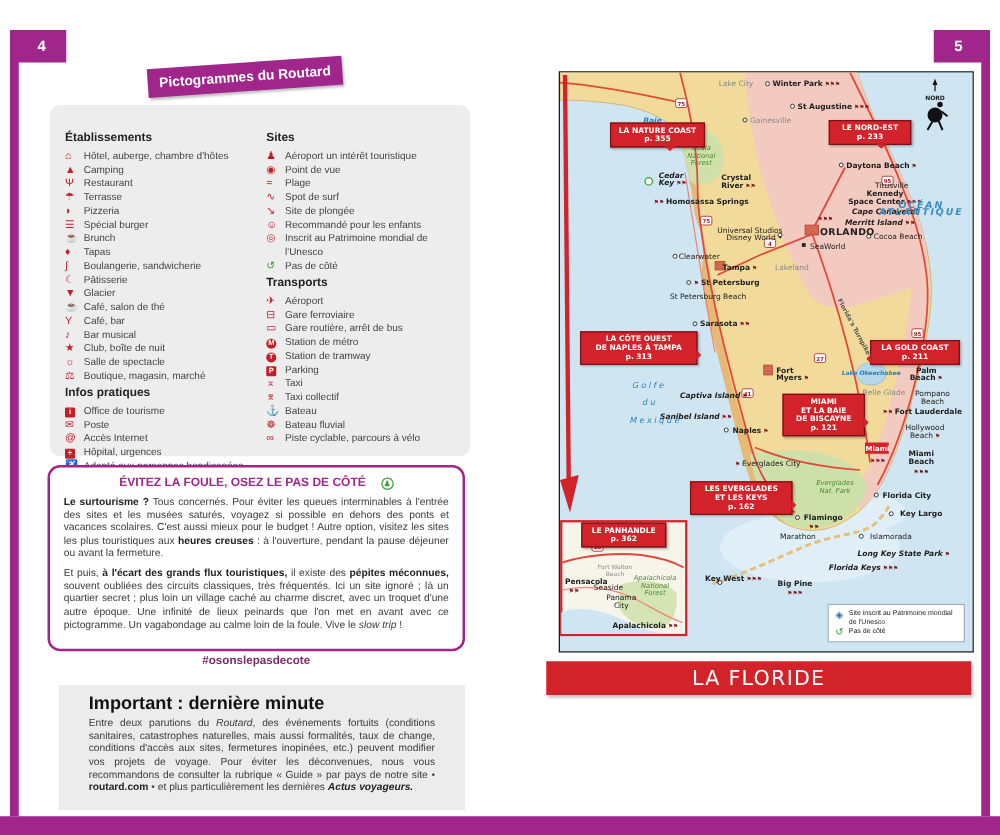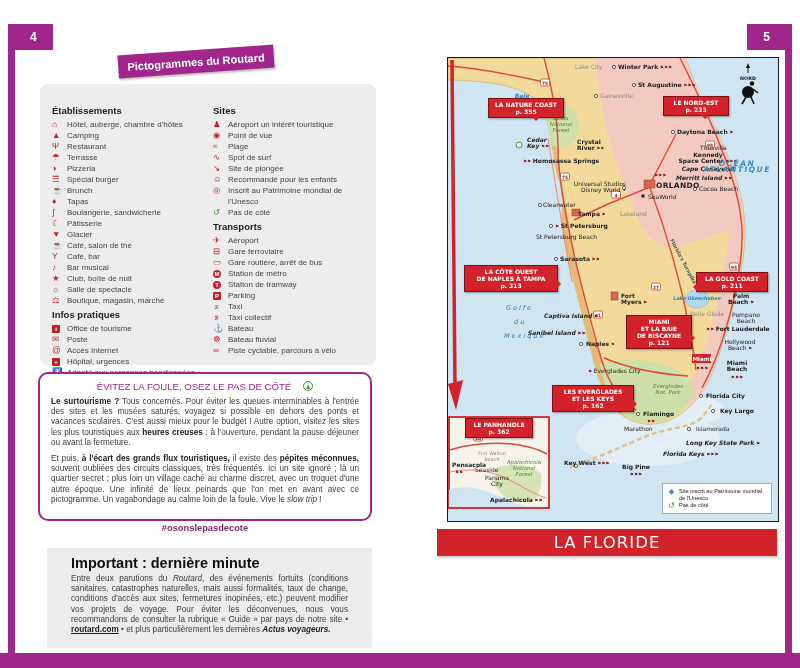--- a/index.html
+++ b/index.html
@@ -26,33 +26,33 @@
   .p-item{display:flex;align-items:flex-start;line-height:11px;font-size:8px;color:#444;}
   .p-ico{flex:0 0 15px;color:#c32026;font-size:8.5px;line-height:11px;text-align:left;}
   .p-lbl{flex:1;}
   .bdg{display:inline-block;width:8px;height:8px;background:#c32026;color:#fff;font-size:6px;
        line-height:8px;text-align:center;border-radius:1px;font-weight:bold;margin-top:1px;}
   .bdg.circle{border-radius:50%;}
 
   
   #avoid-box{position:absolute;left:38px;top:372px;width:334px;height:149px;background:#fff;
              border:2px solid #a0268c;border-radius:10px;padding:7px 11px;box-sizing:border-box;}
-  #avoid-title{display:flex;justify-content:center;align-items:flex-start;gap:12px;
-               color:#a0268c;font-weight:normal;font-size:9.6px;margin-bottom:5px;}
+  #avoid-title{display:flex;justify-content:center;align-items:center;gap:12px;
+               color:#a0268c;font-weight:bold;font-size:9.6px;margin-bottom:5px;}
   .pascote-ring{display:inline-flex;width:10px;height:10px;border:1.5px solid #3f9c35;border-radius:50%;
                 align-items:center;justify-content:center;font-size:6px;color:#3f9c35;box-sizing:border-box;}
   .body-text{font-size:8.2px;line-height:10.2px;text-align:justify;color:#3c3c3c;margin:0 0 6px 0;}
   .body-text b{color:#222;}
   #avoid-hashtag{text-align:center;font-weight:bold;font-size:9.3px;color:#7c2a6e;margin-top:18px;}
 
   
   #important-box{position:absolute;left:47px;top:548px;width:325px;height:100px;background:#ececec;
                  padding:7px 24px;box-sizing:border-box;}
   #important-title{font-weight:bold;font-size:14.5px;color:#111;margin:0 0 3px 0;}
-  .linkish{color:#a0268c;font-weight:bold;text-decoration:underline;}
+  .linkish{color:#a0268c;font-weight:bold;}
 
   
   #map-wrap{position:absolute;left:447px;top:57px;width:330px;height:463px;border:1px solid #1a1a1a;
             background:#cfe5f1;box-sizing:content-box;}
   #map-svg{position:absolute;left:0;top:0;width:330px;height:463px;}
   #map-svg text{font-family:"DejaVu Sans",sans-serif;fill:#1c1c1c;font-size:6px;}
   #map-svg .bold{font-weight:700;}
   #map-svg .italic{font-style:italic;}
   #map-svg .gray{fill:#8a8a8a;}
   #map-svg .cap{font-size:7.5px;font-weight:700;letter-spacing:.3px;}

